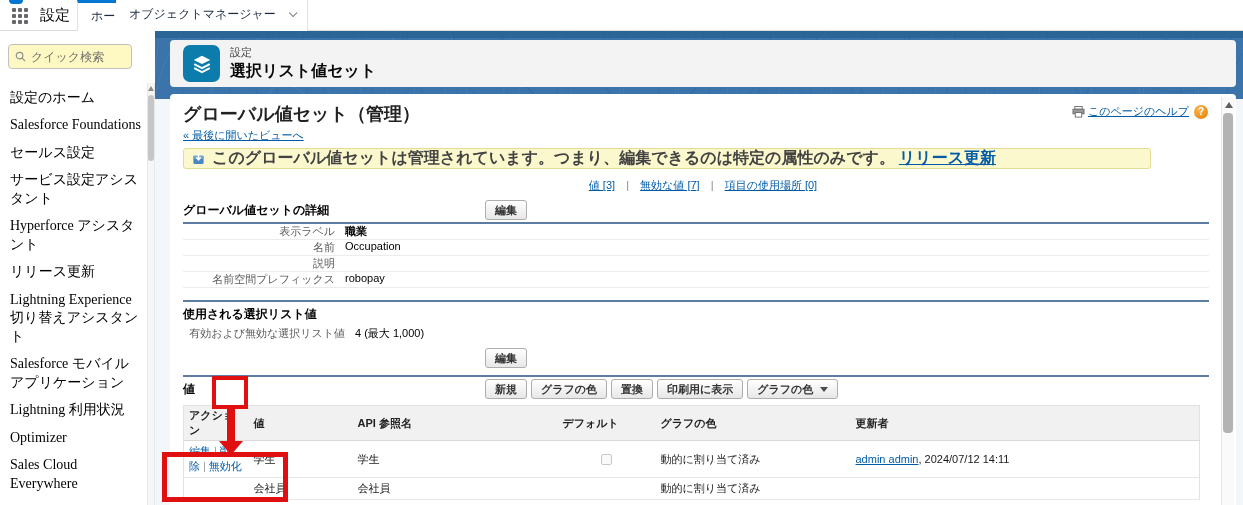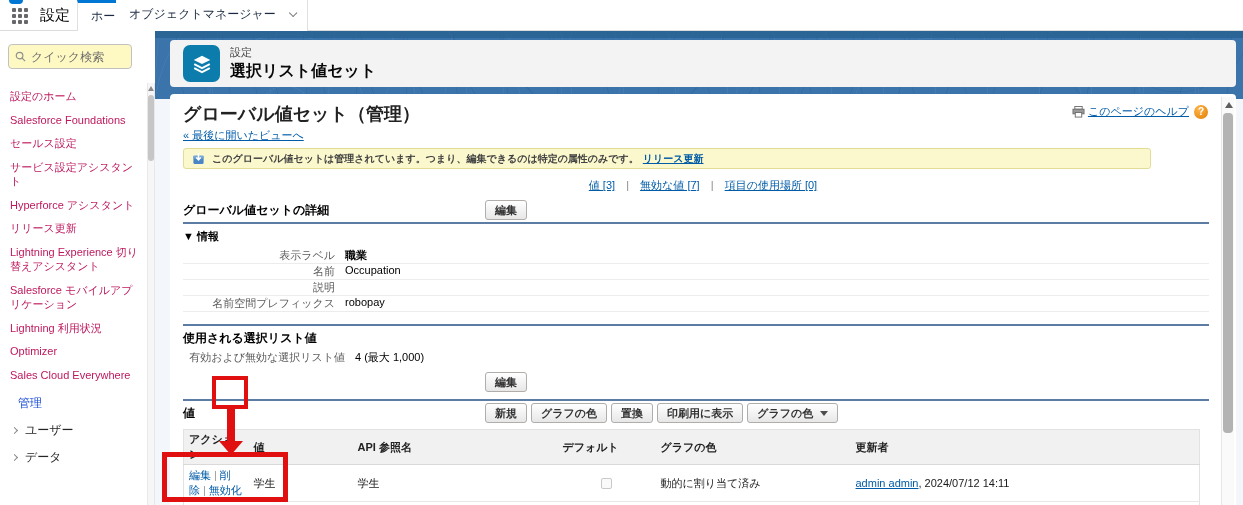--- a/index.html
+++ b/index.html
@@ -25,21 +25,21 @@
 
   
   .sidebar { position:absolute; left:0; top:31px; width:147px; height:474px; background:#fff; z-index:5; }
   .searchbox { position:absolute; left:8px; top:13px; width:124px; height:25px; border:1px solid #c3c1bf;
     border-radius:4px; background:#fef9c3; display:flex; align-items:center; padding:0 6px; }
   .searchbox svg { flex:0 0 auto; margin-right:5px; }
   .searchbox input { border:0; outline:0; width:90px; font-size:12px;
     font-family:"Liberation Sans","DejaVu Sans",sans-serif; color:#3e3e3c; background:transparent; }
   .searchbox input::placeholder { color:#706e6b; }
   .navlist { position:absolute; left:10px; top:58px; width:132px; }
-  .navitem { font-size:11px; color:#be185d; line-height:1.32; margin-bottom:9px; cursor:pointer; }
+  .navitem { font-size:14px; color:#000000; line-height:1.32; margin-bottom:9px; cursor:pointer;font-family:Liberation Serif, serif; }
   .navhead { font-size:12px; color:#1d4ed8; margin:13px 0 10px 8px; }
   .navsub { font-size:12px; color:#252525; margin-bottom:10px; cursor:pointer; display:flex; align-items:center; }
   .navsub .chev { display:inline-block; width:5px; height:5px; border-right:1.3px solid #8a8886;
     border-bottom:1.3px solid #8a8886; transform:rotate(-45deg); margin:0 8px 0 2px; flex:0 0 auto; }
   .side-scroll { position:absolute; left:147px; top:31px; width:8px; height:474px; z-index:6; }
   .side-scroll .track { position:absolute; left:0; top:52px; bottom:0; width:8px; background:#f6f6f6;
     border-left:1px solid #e8e8e8; border-right:1px solid #e8e8e8; }
   .side-scroll .up { position:absolute; left:1px; top:55px; width:0; height:0;
     border-left:3px solid transparent; border-right:3px solid transparent; border-bottom:5px solid #8a8a8a; }
   .side-scroll .thumb { position:absolute; left:1px; top:64px; width:6px; height:66px; background:#c6c6c6; border-radius:3px; }
@@ -76,21 +76,21 @@
 
   .helpbar { position:absolute; top:10px; right:28px; display:flex; align-items:center; font-size:11px; }
   .helpbar a { color:#015ba7; text-decoration:underline; cursor:pointer; margin:0 5px 0 3px; }
   .q-icon { width:14px; height:14px; border-radius:50%; background:radial-gradient(circle at 35% 30%, #ffb54d, #e07c00);
     color:#fff; font-size:10px; font-weight:700; text-align:center; line-height:14px; cursor:pointer; }
 
   .page-title { padding-top:8px; font-size:18px; font-weight:700; color:#222; }
   .back-link { font-size:11px; color:#015ba7; text-decoration:underline; cursor:pointer; display:inline-block; margin-top:2px; }
 
   .notice { margin-top:5px; margin-right:72px; height:21px; background:#fcf8cd; border:1px solid #e3dc96;
-    border-radius:3px; display:flex; align-items:center; padding:0 8px; font-size:10px; font-weight:700; color:#424242; }
+    border-radius:3px; display:flex; align-items:center; padding:0 8px; font-size:16px; font-weight:700; color:#424242; }
   .notice .pk { margin-right:7px; display:flex; }
   .notice a { color:#015ba7; text-decoration:underline; font-weight:700; cursor:pointer; margin-left:4px; }
 
   .jump-row { text-align:center; margin-top:9px; font-size:11px; color:#888; }
   .jump-row a { color:#015ba7; text-decoration:underline; cursor:pointer; }
   .jump-row .sep { margin:0 8px; color:#888; }
 
   .sec-head { position:relative; margin-top:9px; height:20px; font-size:12px; font-weight:700; color:#000; }
   .sec-head .btns { position:absolute; left:302px; top:-2px; display:flex; gap:4px; }
   .rule { height:2px; background:#5d7ca3; margin-right:14px; }
@@ -251,21 +251,20 @@
     </div>
 
     
     <div class="sec-head">
       <span>グローバル値セットの詳細</span>
       <span class="btns">
           <button class="btn">編集</button>
         </span>
     </div>
     <div class="rule"></div>
-    <div class="info-head">▼ 情報</div>
 
     <div class="frow">
       <div class="flabel">表示ラベル</div>
       <div class="fvalue bold">職業</div>
     </div>
     <div class="frow">
       <div class="flabel">名前</div>
       <div class="fvalue">Occupation</div>
     </div>
     <div class="frow">

